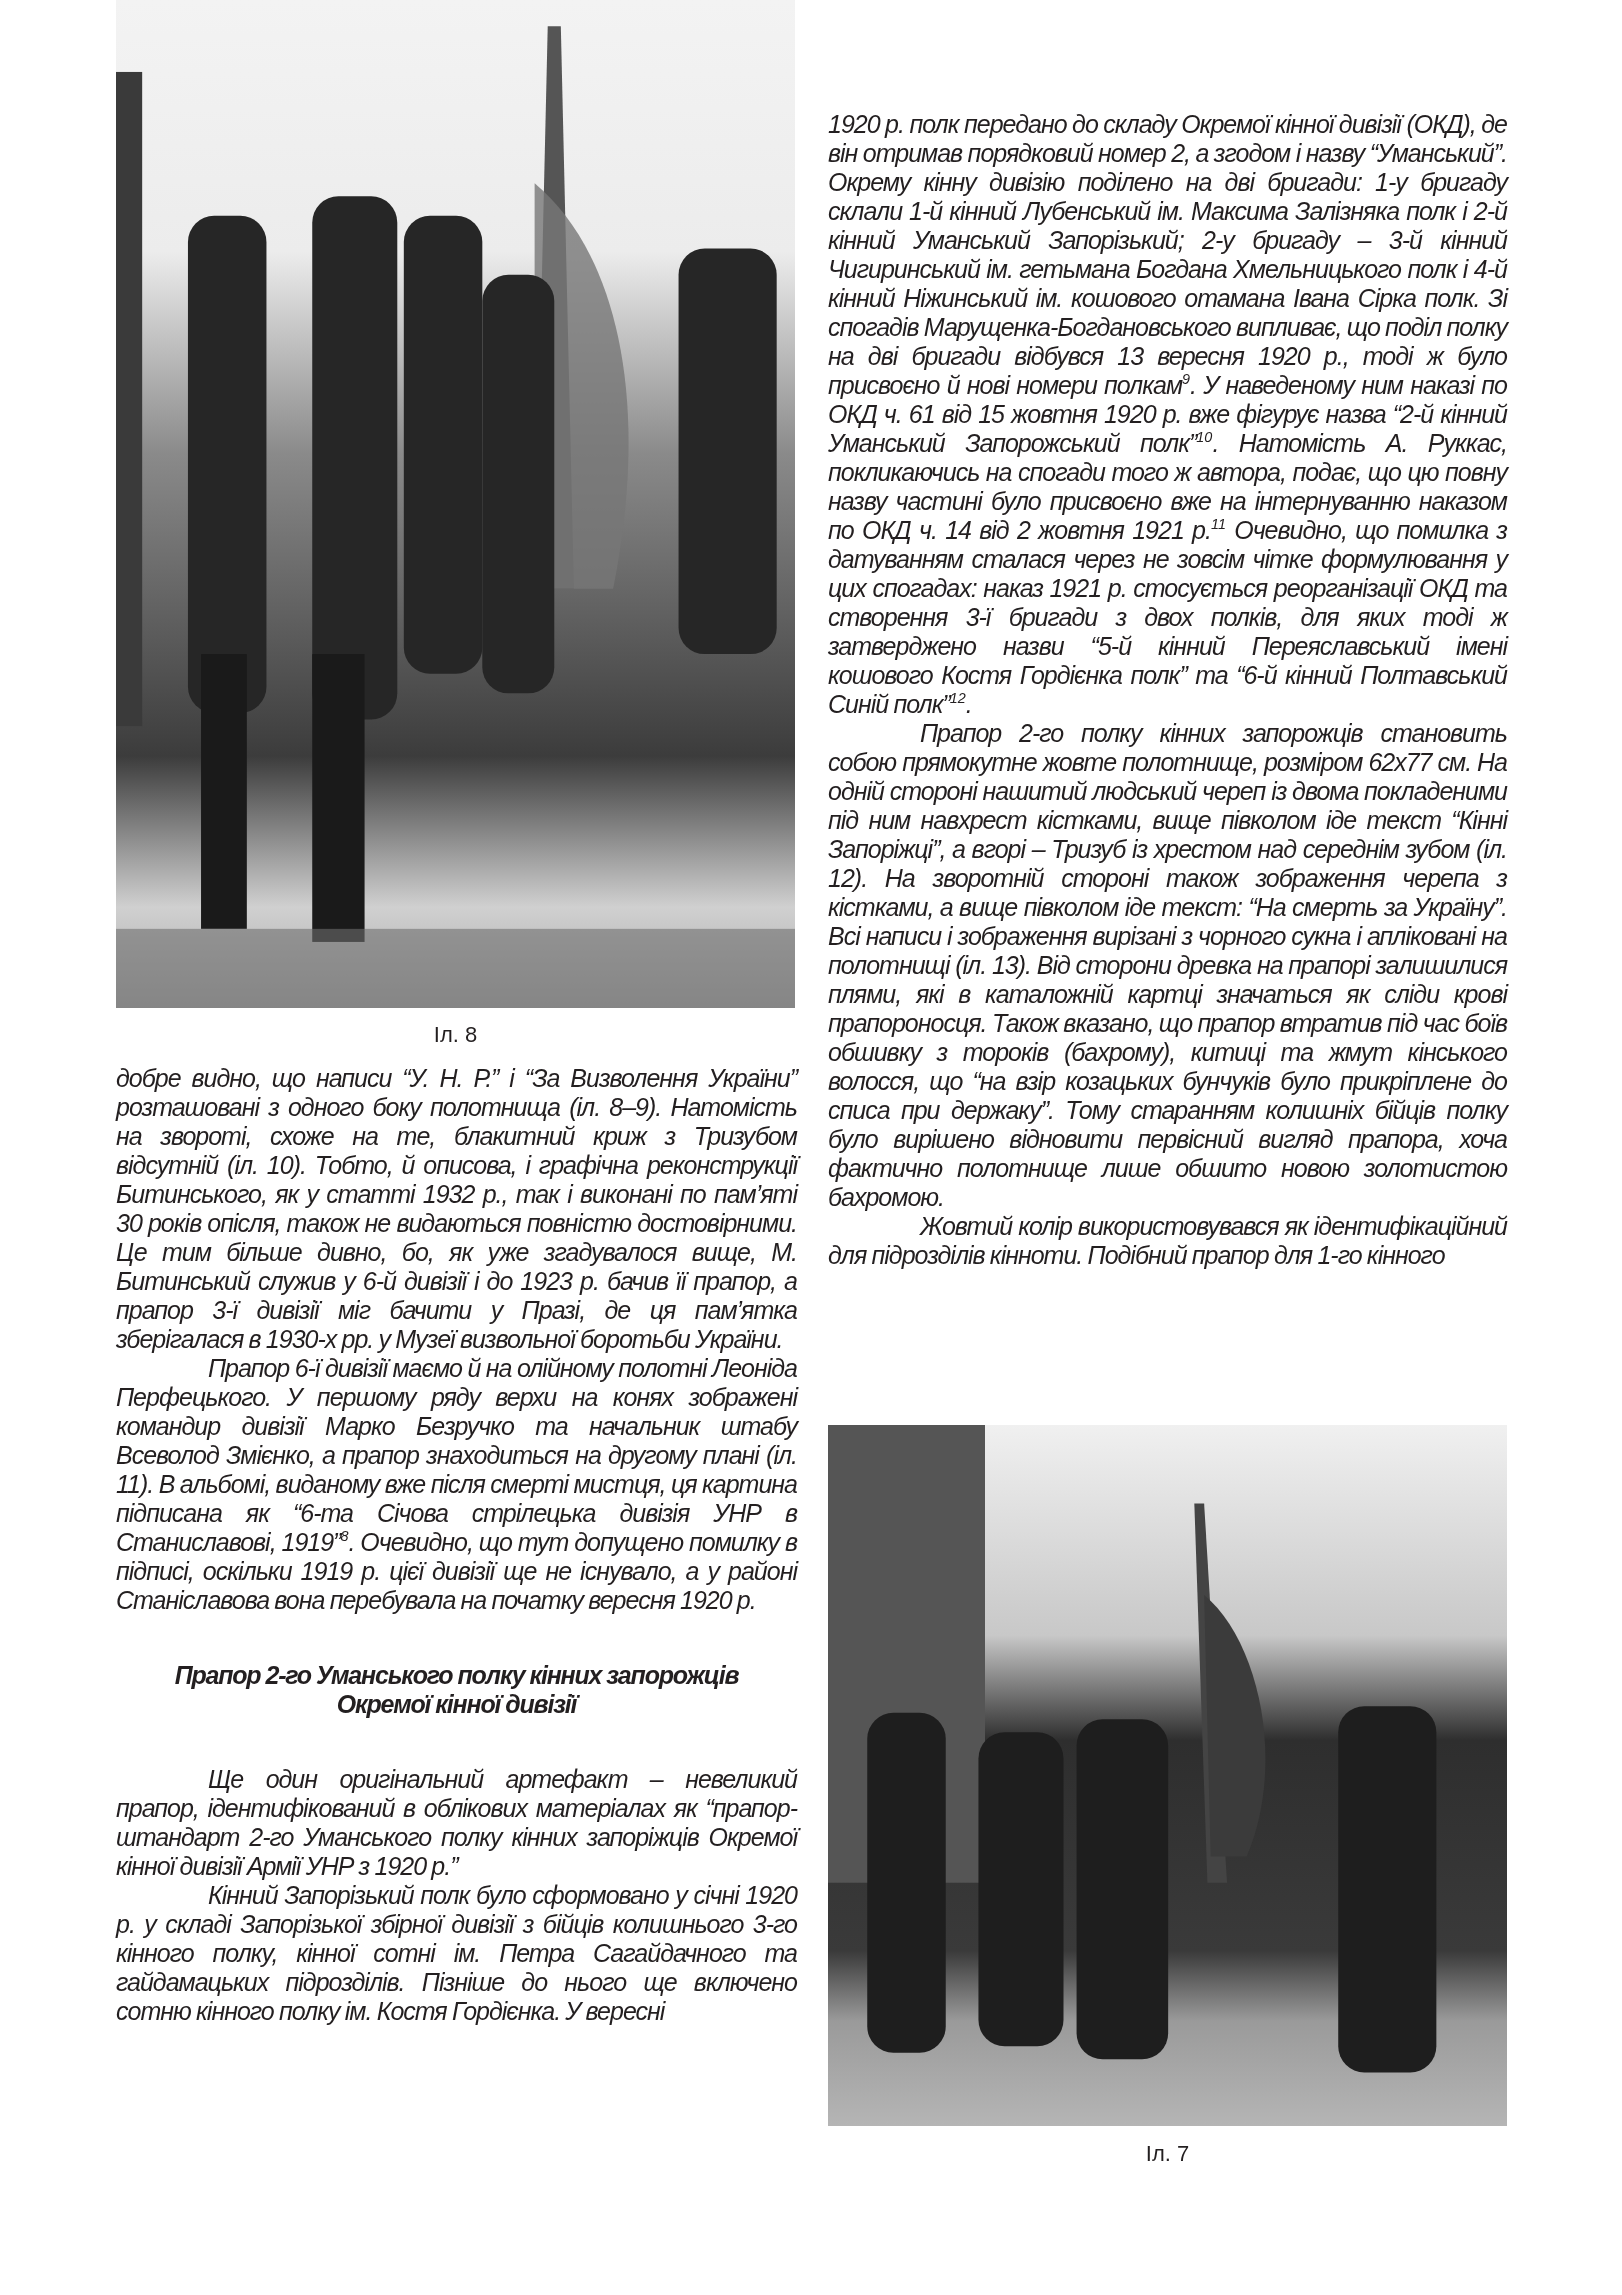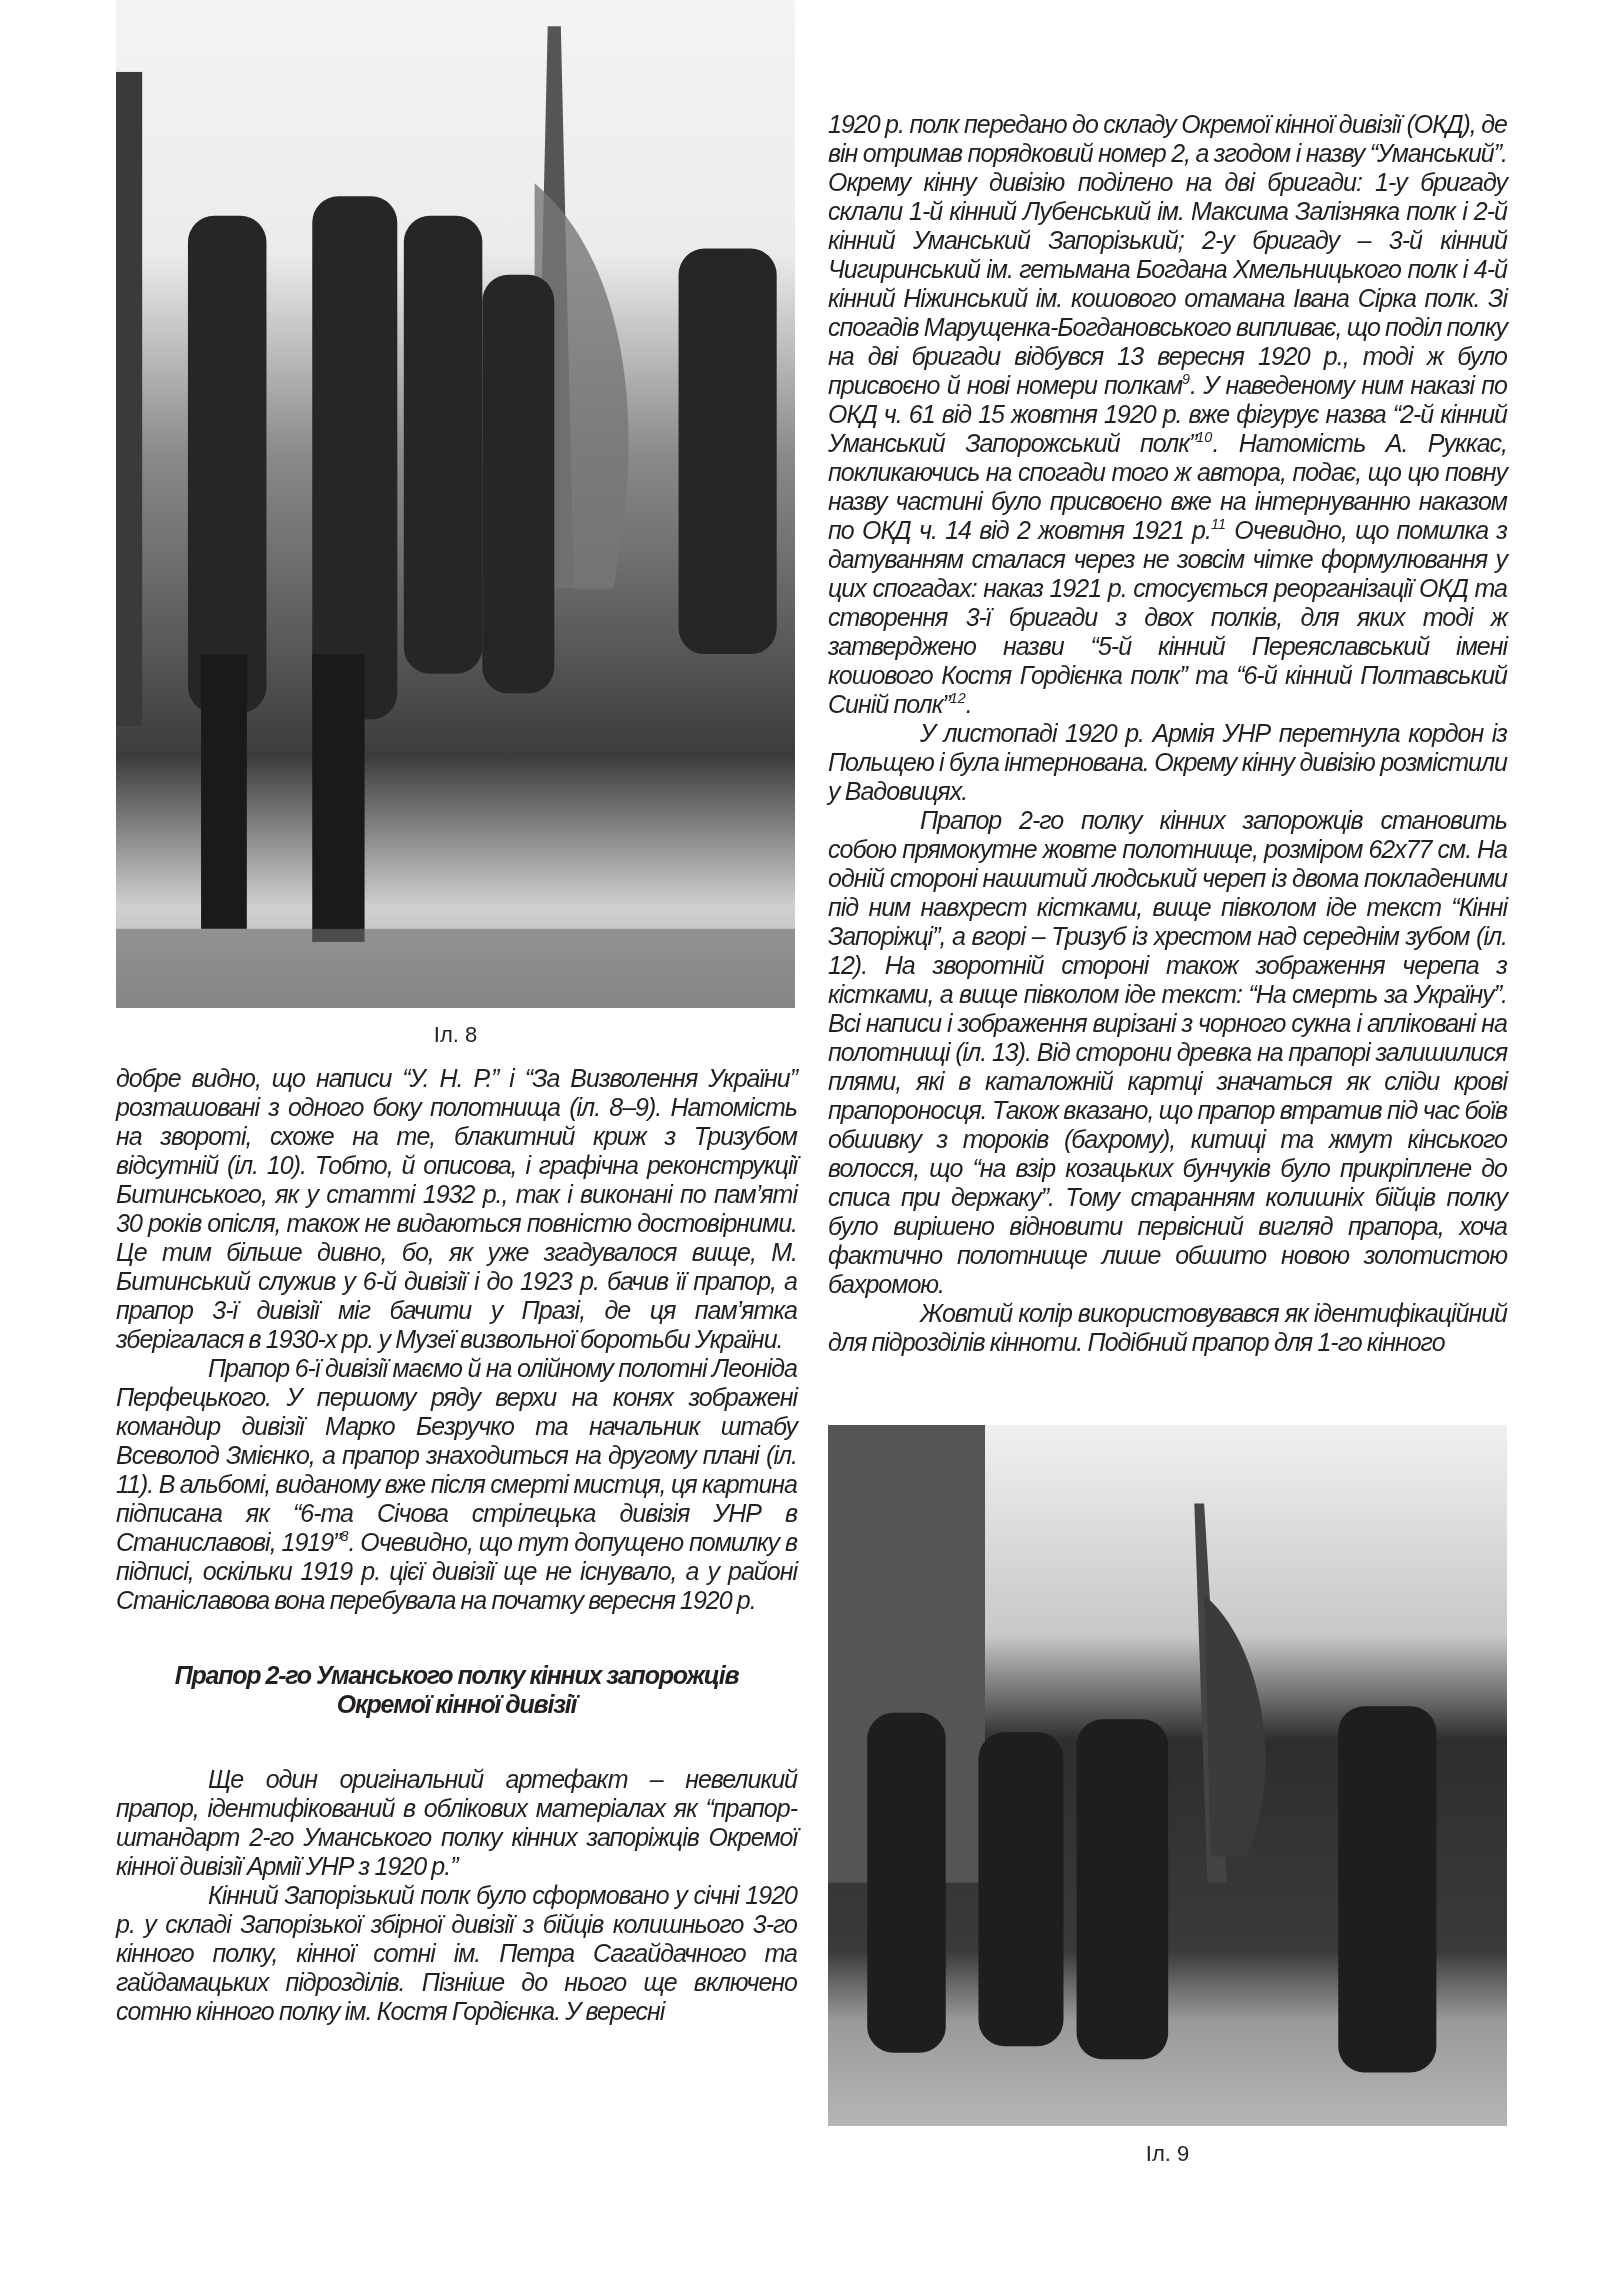--- a/index.html
+++ b/index.html
@@ -60,21 +60,20 @@
     <div class="gap-lg"></div>
     <p class="heading">Прапор 2-го Уманського полку кінних запорожців</p>
     <p class="heading">Окремої кінної дивізії</p>
     <div class="gap-lg"></div>
     <p class="indent">Ще один оригінальний артефакт – невеликий прапор, ідентифікований в облікових матеріалах як “прапор-штандарт 2-го Уманського полку кінних запоріжців Окремої кінної дивізії Армії УНР з 1920 р.”</p>
     <p class="indent">Кінний Запорізький полк було сформовано у січні 1920 р. у складі Запорізької збірної дивізії з бійців колишнього 3-го кінного полку, кінної сотні ім. Петра Сагайдачного та гайдамацьких підрозділів. Пізніше до нього ще включено сотню кінного полку ім. Костя Гордієнка. У вересні</p>
   </div>
 
   <div class="col" style="left:828px; top:110px; width:679px;">
     <p><span>1920 р. полк передано до складу Окремої кінної дивізії (ОКД), де він отримав порядковий номер 2, а згодом і назву “Уманський”. Окрему кінну дивізію поділено на дві бригади: 1-у бригаду склали 1-й кінний Лубенський ім. Максима Залізняка полк і 2-й кінний Уманський Запорізький; 2-у бригаду – 3-й кінний Чигиринський ім. гетьмана Богдана Хмельницького полк і 4-й кінний Ніжинський ім. кошового отамана Івана Сірка полк. Зі спогадів Марущенка-Богдановського випливає, що поділ полку на дві бригади відбувся 13 вересня 1920 р., тоді ж було присвоєно й нові номери полкам</span><sup>9</sup><span>. У наведеному ним наказі по ОКД ч. 61 від 15 жовтня 1920 р. вже фігурує назва “2-й кінний Уманський Запорожський полк”</span><sup>10</sup><span>. Натомість А. Руккас, покликаючись на спогади того ж автора, подає, що цю повну назву частині було присвоєно вже на інтернуванню наказом по ОКД ч. 14 від 2 жовтня 1921 р.</span><sup>11</sup><span> Очевидно, що помилка з датуванням сталася через не зовсім чітке формулювання у цих спогадах: наказ 1921 р. стосується реорганізації ОКД та створення 3-ї бригади з двох полків, для яких тоді ж затверджено назви “5-й кінний Переяславський імені кошового Костя Гордієнка полк” та “6-й кінний Полтавський Синій полк”</span><sup>12</sup><span>.</span></p>
-    <p class="indent">У листопаді 1920 р. Армія УНР перетнула кордон із Польщею і була інтернована. Окрему кінну дивізію розмістили у Вадовицях.</p>
     <p class="indent">Прапор 2-го полку кінних запорожців становить собою прямокутне жовте полотнище, розміром 62х77 см. На одній стороні нашитий людський череп із двома покладеними під ним навхрест кістками, вище півколом іде текст “Кінні Запоріжці”, а вгорі – Тризуб із хрестом над середнім зубом (іл. 12). На зворотній стороні також зображення черепа з кістками, а вище півколом іде текст: “На смерть за Україну”. Всі написи і зображення вирізані з чорного сукна і апліковані на полотнищі (іл. 13). Від сторони древка на прапорі залишилися плями, які в каталожній картці значаться як сліди крові прапороносця. Також вказано, що прапор втратив під час боїв обшивку з тороків (бахрому), китиці та жмут кінського волосся, що “на взір козацьких бунчуків було прикріплене до списа при держаку”. Тому старанням колишніх бійців полку було вирішено відновити первісний вигляд прапора, хоча фактично полотнище лише обшито новою золотистою бахромою.</p>
     <p class="indent">Жовтий колір використовувався як ідентифікаційний для підрозділів кінноти. Подібний прапор для 1-го кінного</p>
   </div>
 
   <div class="photo" style="left:828px; top:1425px; width:679px; height:701px;" title="Archival black-and-white photograph: officers shaking hands before ranks of soldiers with a banner">
     <svg viewBox="0 0 1038 1072" preserveAspectRatio="none">
       <defs>
         <linearGradient id="bg9" x1="0" y1="0" x2="0" y2="1">
           <stop offset="0" stop-color="#f0f0f0"></stop>
             <stop offset="0.3" stop-color="#c8c8c8"></stop>
@@ -89,16 +88,16 @@
       <polygon points="560,120 575,120 610,700 580,700" fill="#444"></polygon>
       <path d="M575,260 C660,330 700,520 640,660 L585,660 Z" fill="#3b3b3b"></path>
       <g fill="#1e1e1e">
         <rect x="60" y="440" width="120" height="520" rx="40"></rect>
         <rect x="230" y="470" width="130" height="480" rx="40"></rect>
         <rect x="380" y="450" width="140" height="520" rx="40"></rect>
         <rect x="780" y="430" width="150" height="560" rx="40"></rect>
       </g>
     </svg>
   </div>
-  <div class="caption" style="left:828px; top:2138px; width:679px;">Іл. 9</div>
+  <div class="caption" style="left:828px; top:2138px; width:679px;">Іл. 7</div>
 
 </div>
 
 
 </body></html>

